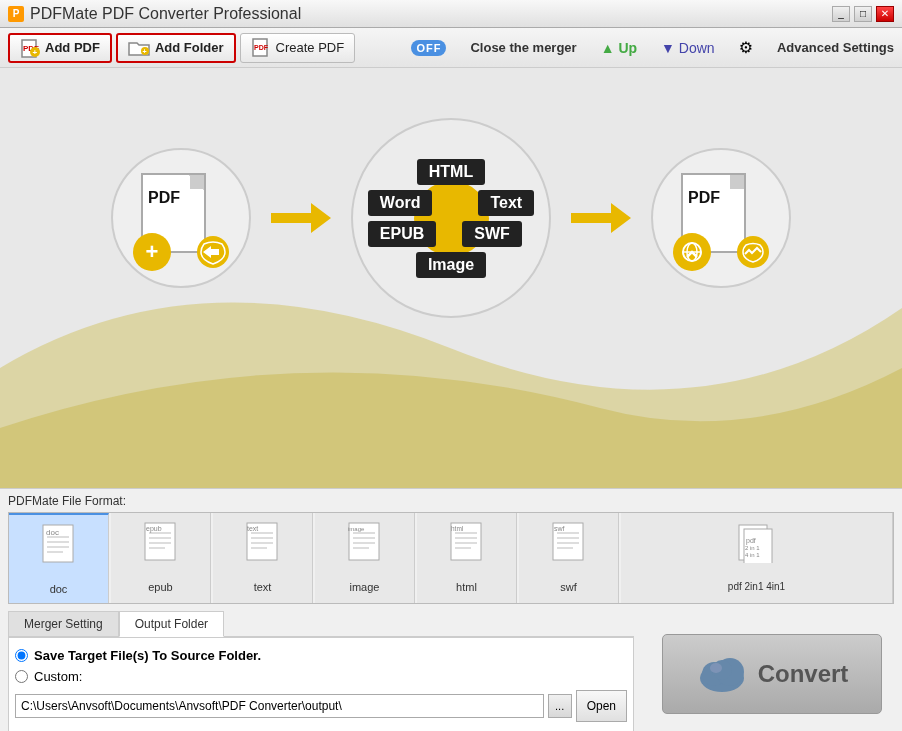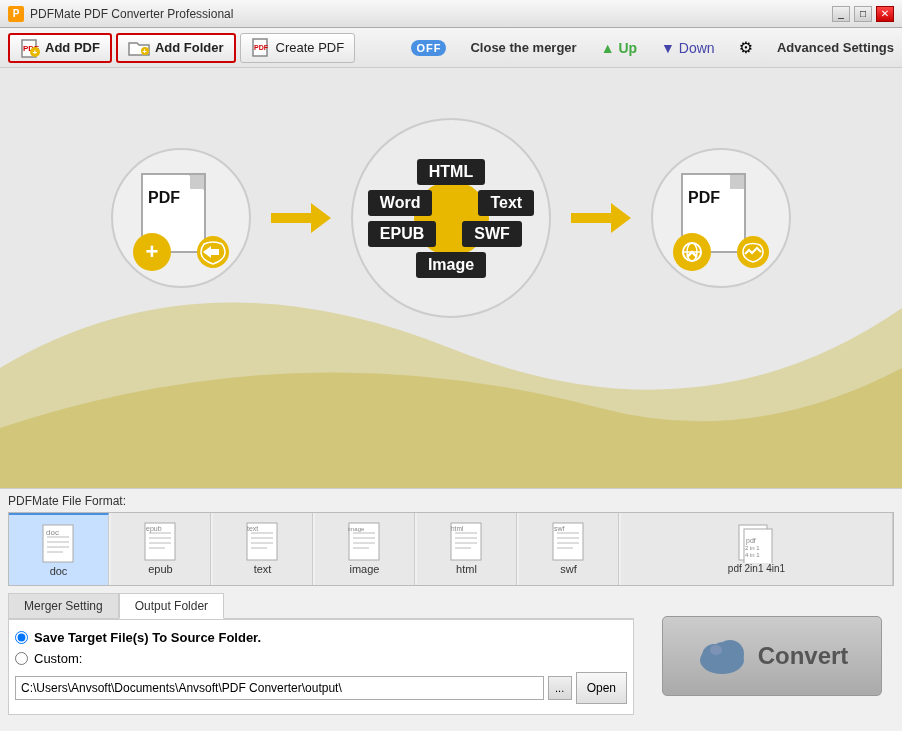--- a/index.html
+++ b/index.html
@@ -10,21 +10,21 @@
       background: linear-gradient(to bottom, #f8f8f8, #e0e0e0);
       height: 28px;
       display: flex;
       align-items: center;
       padding: 0 8px;
       border-bottom: 1px solid #aaa;
       justify-content: space-between;
     }
     .title-bar-left { display: flex; align-items: center; gap: 6px; }
     .title-bar-icon { width: 16px; height: 16px; background: #f90; border-radius: 2px; display: flex; align-items: center; justify-content: center; font-size: 10px; font-weight: bold; color: white; }
-    .title-bar-text { font-size: 12px; color: #333; }
+    .title-bar-text { font-size: 16px; color: #333; }
     .title-bar-controls { display: flex; gap: 4px; }
     .tb-btn { width: 18px; height: 16px; border: 1px solid #aaa; background: linear-gradient(to bottom, #f0f0f0, #d0d0d0); display: flex; align-items: center; justify-content: center; font-size: 10px; cursor: pointer; }
     .tb-btn.close { background: linear-gradient(to bottom, #f44, #c00); color: white; border-color: #900; }
 
     
     .toolbar {
       background: linear-gradient(to bottom, #f5f5f5, #e5e5e5);
       height: 40px;
       display: flex;
       align-items: center;
@@ -122,21 +122,21 @@
       position: relative; z-index: 1;
     }
     .format-label { font-size: 12px; color: #333; margin-bottom: 4px; }
     .format-tab {
       display: flex; flex-direction: column; align-items: center;
       padding: 8px 16px;
       cursor: pointer;
       background: #e8e8e8;
       border-right: 1px solid #ccc;
       min-width: 100px;
-      gap: 0;
+      gap: 18px;
     }
     .format-tab.active {
       background: #c8e0ff;
       border-top: 2px solid #4a90e2;
     }
     .output-tab {
       padding: 5px 15px;
       background: #e0e0e0;
       border: 1px solid #ccc;
       border-bottom: none;

